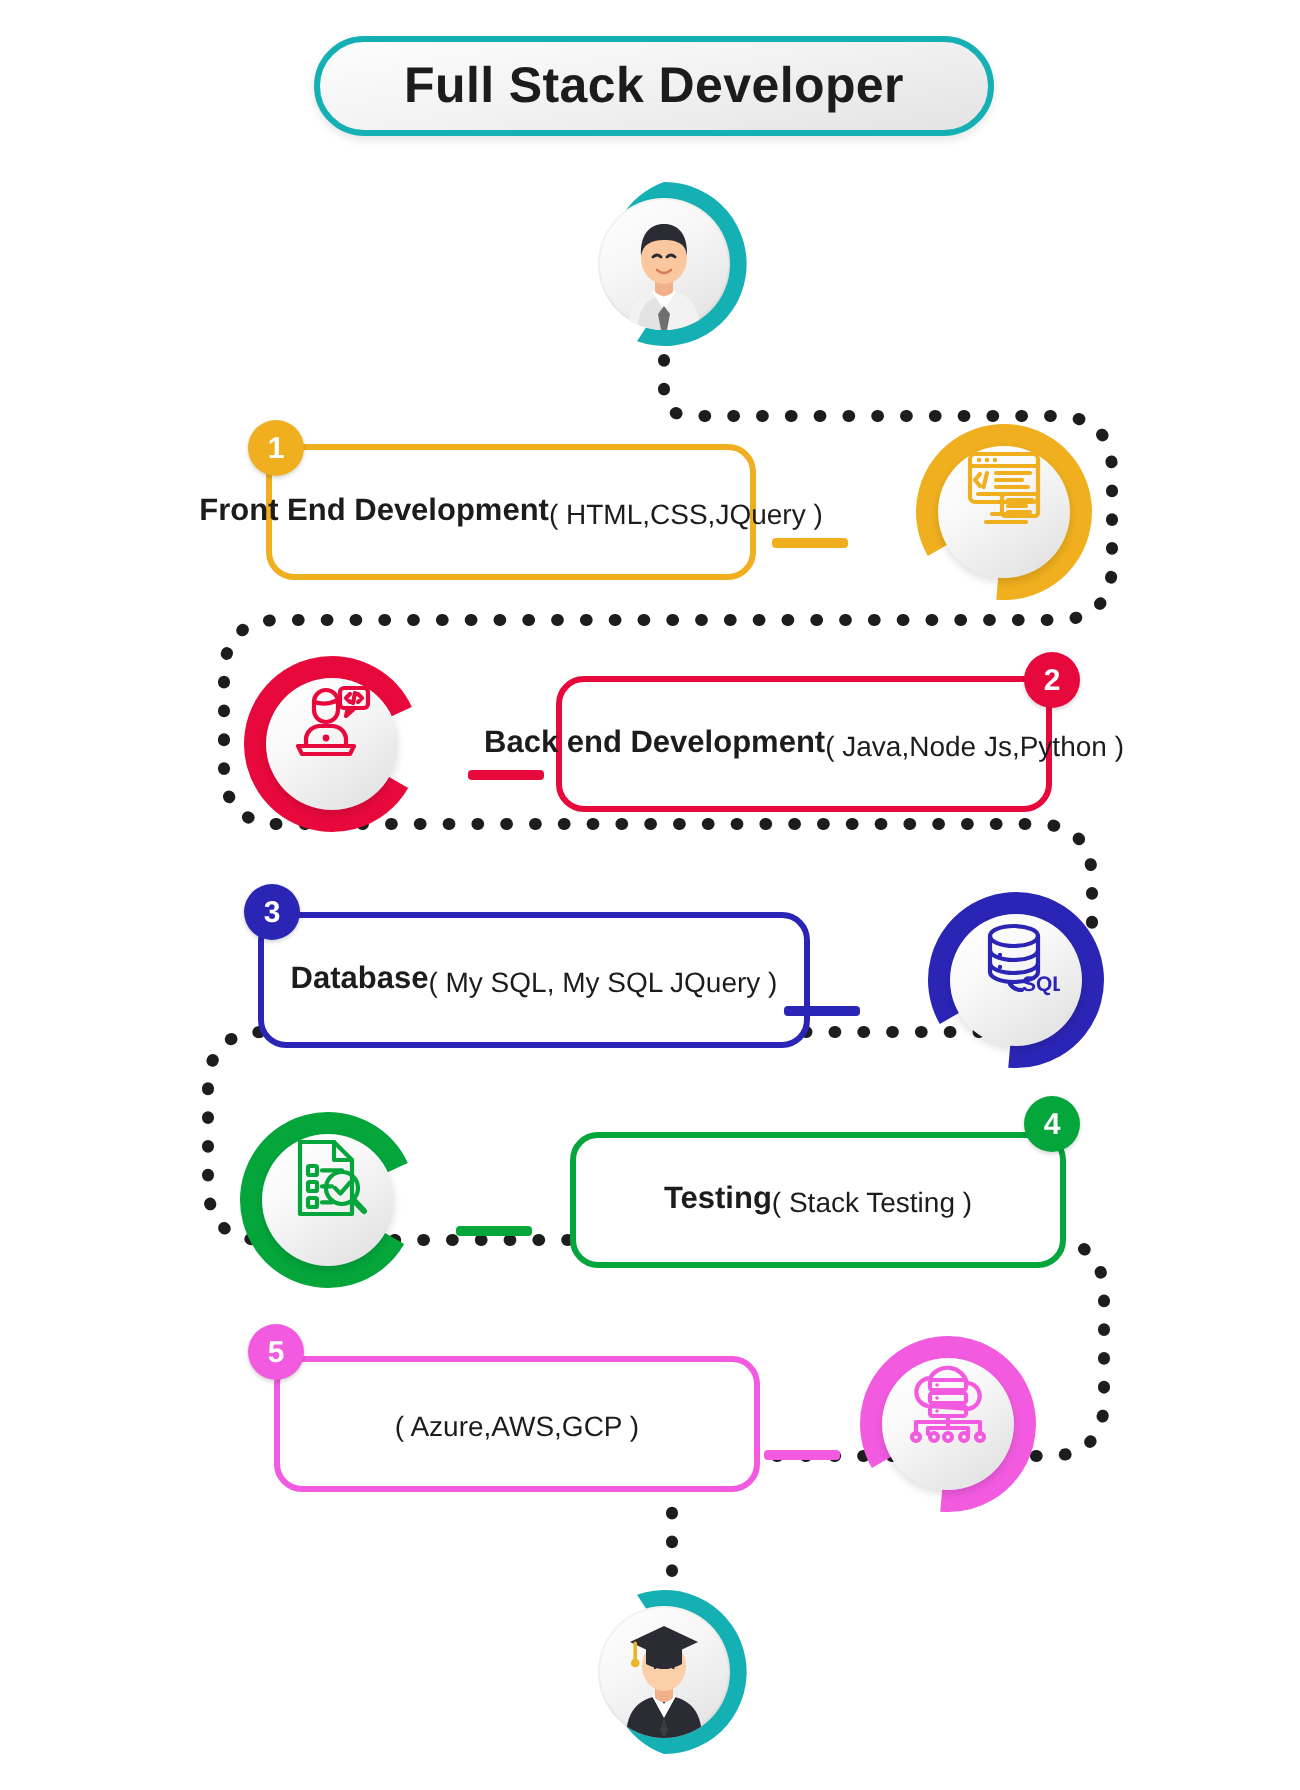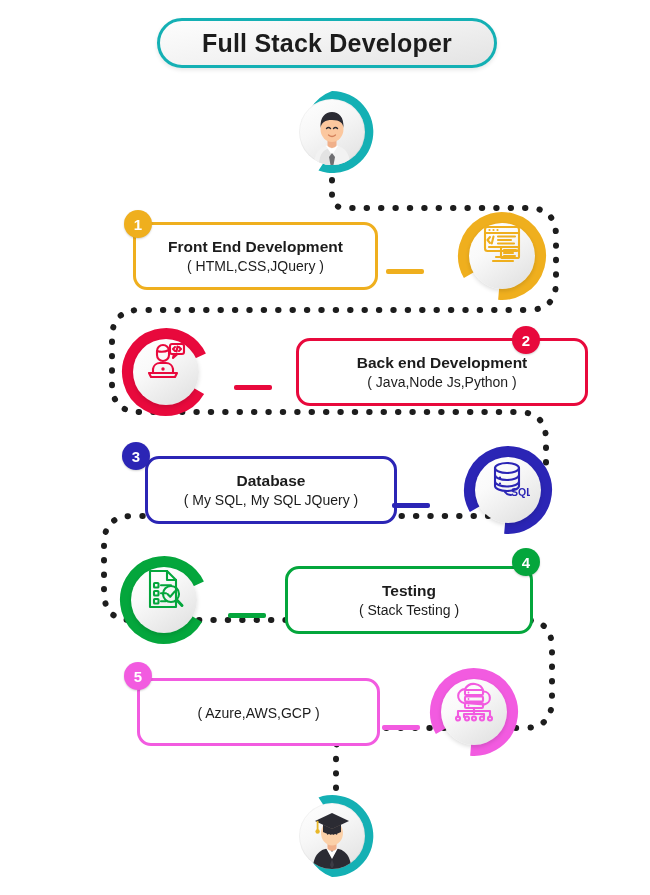--- a/index.html
+++ b/index.html
@@ -40,21 +40,21 @@
   #avatar-bottom{left:288px;top:792px;}
 
   
   .row{position:absolute;height:100px;z-index:5;}
 
   
   .card{
     position:absolute;top:16px;height:68px;
     border:3px solid #000;border-radius:14px;background:#fff;
     box-sizing:border-box;
-    display:flex;flex-direction:column;align-items:center;justify-content:center;
+    display:flex;flex-direction:row;align-items:center;justify-content:center;
   }
   .card .t1{font-size:15.5px;font-weight:bold;color:#1c1c1c;line-height:1.15;white-space:nowrap;}
   .card .t2{font-size:14px;color:#1c1c1c;line-height:1.15;margin-top:3px;white-space:nowrap;}
 
   
   .badge{
     position:absolute;width:28px;height:28px;border-radius:50%;
     display:flex;align-items:center;justify-content:center;
     color:#fff;font-size:15px;font-weight:bold;z-index:7;
     box-shadow:0 1px 2px rgba(0,0,0,.18);
@@ -148,21 +148,21 @@
               <path d="M13.5,13.5 L11.8,20.5" fill="none" stroke="#EFAF1E" stroke-width="2.1" stroke-linecap="round" stroke-linejoin="round"></path>
               <path d="M18,13.5 H35 M18,17 H31 M18,20.5 H34 M9,24 H30" fill="none" stroke="#EFAF1E" stroke-width="2.1" stroke-linecap="round" stroke-linejoin="round"></path>
               <rect x="21" y="24" width="18" height="11" rx="1.6" fill="none" stroke="#EFAF1E" stroke-width="2.1" stroke-linecap="round" stroke-linejoin="round"></rect>
               <path d="M24,27 H36 M24,30 H33 M24,33 H35" fill="none" stroke="#EFAF1E" stroke-width="2.1" stroke-linecap="round" stroke-linejoin="round"></path>
               <path d="M16,34 H30 M13,38 H33" fill="none" stroke="#EFAF1E" stroke-width="2.1" stroke-linecap="round" stroke-linejoin="round"></path>
             </svg>
           </div>
         </div>
       </div>
       <div class="row" style="left: 0px; top: 322px; width: 650px;">
-        <div class="card" style="left:296px;width:292px;border-color:#E8093C">
+        <div class="card" style="left:278px;width:248px;border-color:#E8093C">
           <div class="t1">Back end Development</div>
           <div class="t2">( Java,Node Js,Python )</div>
         </div>
         <div class="badge" style="left:512px;top:4px;background:#E8093C">
           <span>2</span>
         </div>
         <div class="dash" style="left:234px;background:#E8093C"></div>
         <div class="medal" style="left:120px">
           <svg class="mring" viewBox="0 0 92 92" width="92" height="92">
             <circle cx="46" cy="46" r="38" fill="none" stroke="#E8093C" stroke-width="12" stroke-dasharray="202 37" stroke-linecap="butt" transform="rotate(30 46 46)"></circle>
@@ -175,21 +175,21 @@
               <path d="M30,15 L29,19 L33.5,15" fill="none" stroke="#E8093C" stroke-width="2.1" stroke-linecap="round" stroke-linejoin="round"></path>
               <path d="M31,8 L29,10 L31,12 M35,8 L37,10 L35,12 M33.5,7.5 L32.5,12.5" fill="none" stroke="#E8093C" stroke-width="2.1" stroke-linecap="round" stroke-linejoin="round"></path>
               <path d="M9,34 v-4 a7,7 0 0 1 7,-6 h6 a7,7 0 0 1 7,6 v4 Z" fill="none" stroke="#E8093C" stroke-width="2.1" stroke-linecap="round" stroke-linejoin="round"></path>
               <circle cx="19" cy="30" r="1.7" fill="#E8093C"></circle>
               <path d="M5,34 H33 l-2,4 H7 Z" fill="none" stroke="#E8093C" stroke-width="2.1" stroke-linecap="round" stroke-linejoin="round"></path>
             </svg>
           </div>
         </div>
       </div>
       <div class="row" style="left: 0px; top: 440px; width: 650px;">
-        <div class="card" style="left:145px;width:252px;border-color:#2B25B5">
+        <div class="card" style="left:129px;width:276px;border-color:#2B25B5">
           <div class="t1">Database</div>
           <div class="t2">( My SQL, My SQL JQuery )</div>
         </div>
         <div class="badge" style="left:122px;top:2px;background:#2B25B5">
           <span>3</span>
         </div>
         <div class="dash" style="left:392px;background:#2B25B5"></div>
         <div class="medal" style="left:462px">
           <svg class="mring" viewBox="0 0 92 92" width="92" height="92">
             <circle cx="46" cy="46" r="38" fill="none" stroke="#2B25B5" stroke-width="12" stroke-dasharray="202 37" stroke-linecap="butt" transform="rotate(150 46 46)"></circle>

